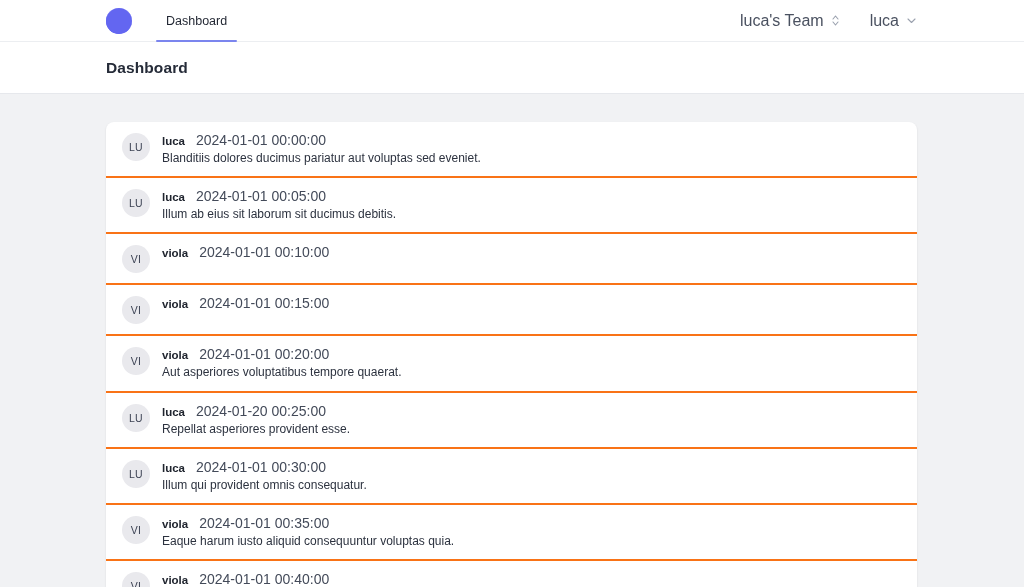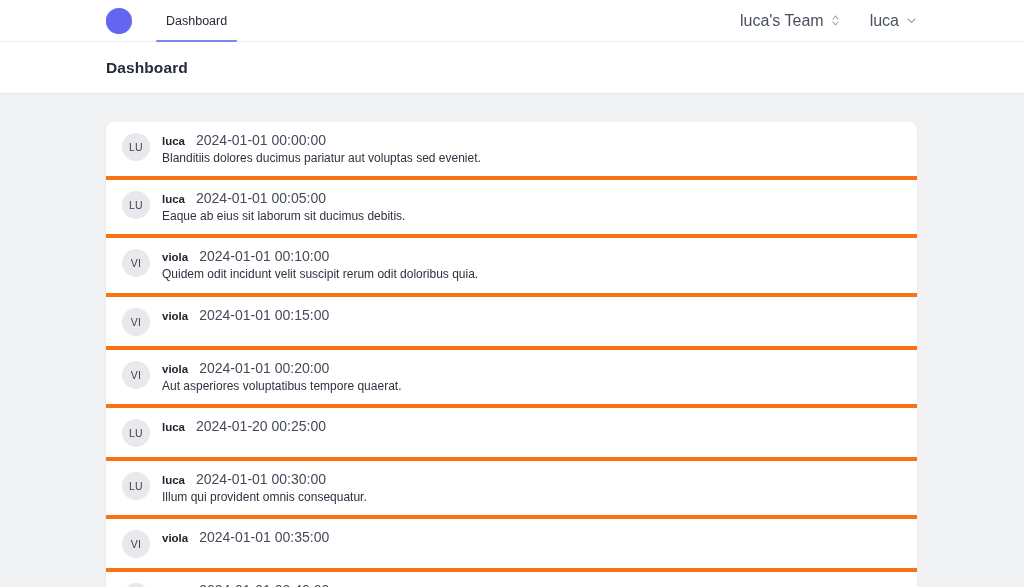--- a/index.html
+++ b/index.html
@@ -147,21 +147,21 @@
     box-shadow: 0 1px 2px rgba(16, 24, 40, .06), 0 1px 3px rgba(16, 24, 40, .05);
     overflow: hidden;
     width: 811px;
   }
 
   .feed-row {
     display: flex;
     align-items: flex-start;
     gap: 12px;
     padding: 9px 16px 10px 16px;
-    border-bottom: 4px solid #f97316;
+    border-bottom: 2px solid #f97316;
     min-height: 43px;
   }
   .feed-row:last-child { border-bottom: none; }
 
   .avatar {
     flex: 0 0 28px;
     width: 28px;
     height: 28px;
     border-radius: 50%;
     background: #e9e9ed;
@@ -264,31 +264,30 @@
           <div class="row-message">Blanditiis dolores ducimus pariatur aut voluptas sed eveniet.</div>
         </div>
       </div>
       <div class="feed-row">
         <div class="avatar">LU</div>
         <div class="row-body">
           <div class="row-meta">
             <span class="row-author">luca</span>
             <span class="row-time">2024-01-01 00:05:00</span>
           </div>
-          <div class="row-message">Eaque ab eius sit laborum sit ducimus debitis.</div>
+          <div class="row-message">Illum ab eius sit laborum sit ducimus debitis.</div>
         </div>
       </div>
       <div class="feed-row">
         <div class="avatar">VI</div>
         <div class="row-body">
           <div class="row-meta">
             <span class="row-author">viola</span>
             <span class="row-time">2024-01-01 00:10:00</span>
           </div>
-          <div class="row-message">Quidem odit incidunt velit suscipit rerum odit doloribus quia.</div>
         </div>
       </div>
       <div class="feed-row">
         <div class="avatar">VI</div>
         <div class="row-body">
           <div class="row-meta">
             <span class="row-author">viola</span>
             <span class="row-time">2024-01-01 00:15:00</span>
           </div>
         </div>
@@ -303,39 +302,41 @@
           <div class="row-message">Aut asperiores voluptatibus tempore quaerat.</div>
         </div>
       </div>
       <div class="feed-row">
         <div class="avatar">LU</div>
         <div class="row-body">
           <div class="row-meta">
             <span class="row-author">luca</span>
             <span class="row-time">2024-01-20 00:25:00</span>
           </div>
+          <div class="row-message">Repellat asperiores provident esse.</div>
         </div>
       </div>
       <div class="feed-row">
         <div class="avatar">LU</div>
         <div class="row-body">
           <div class="row-meta">
             <span class="row-author">luca</span>
             <span class="row-time">2024-01-01 00:30:00</span>
           </div>
           <div class="row-message">Illum qui provident omnis consequatur.</div>
         </div>
       </div>
       <div class="feed-row">
         <div class="avatar">VI</div>
         <div class="row-body">
           <div class="row-meta">
             <span class="row-author">viola</span>
             <span class="row-time">2024-01-01 00:35:00</span>
           </div>
+          <div class="row-message">Eaque harum iusto aliquid consequuntur voluptas quia.</div>
         </div>
       </div>
       <div class="feed-row">
         <div class="avatar">VI</div>
         <div class="row-body">
           <div class="row-meta">
             <span class="row-author">viola</span>
             <span class="row-time">2024-01-01 00:40:00</span>
           </div>
         </div>

